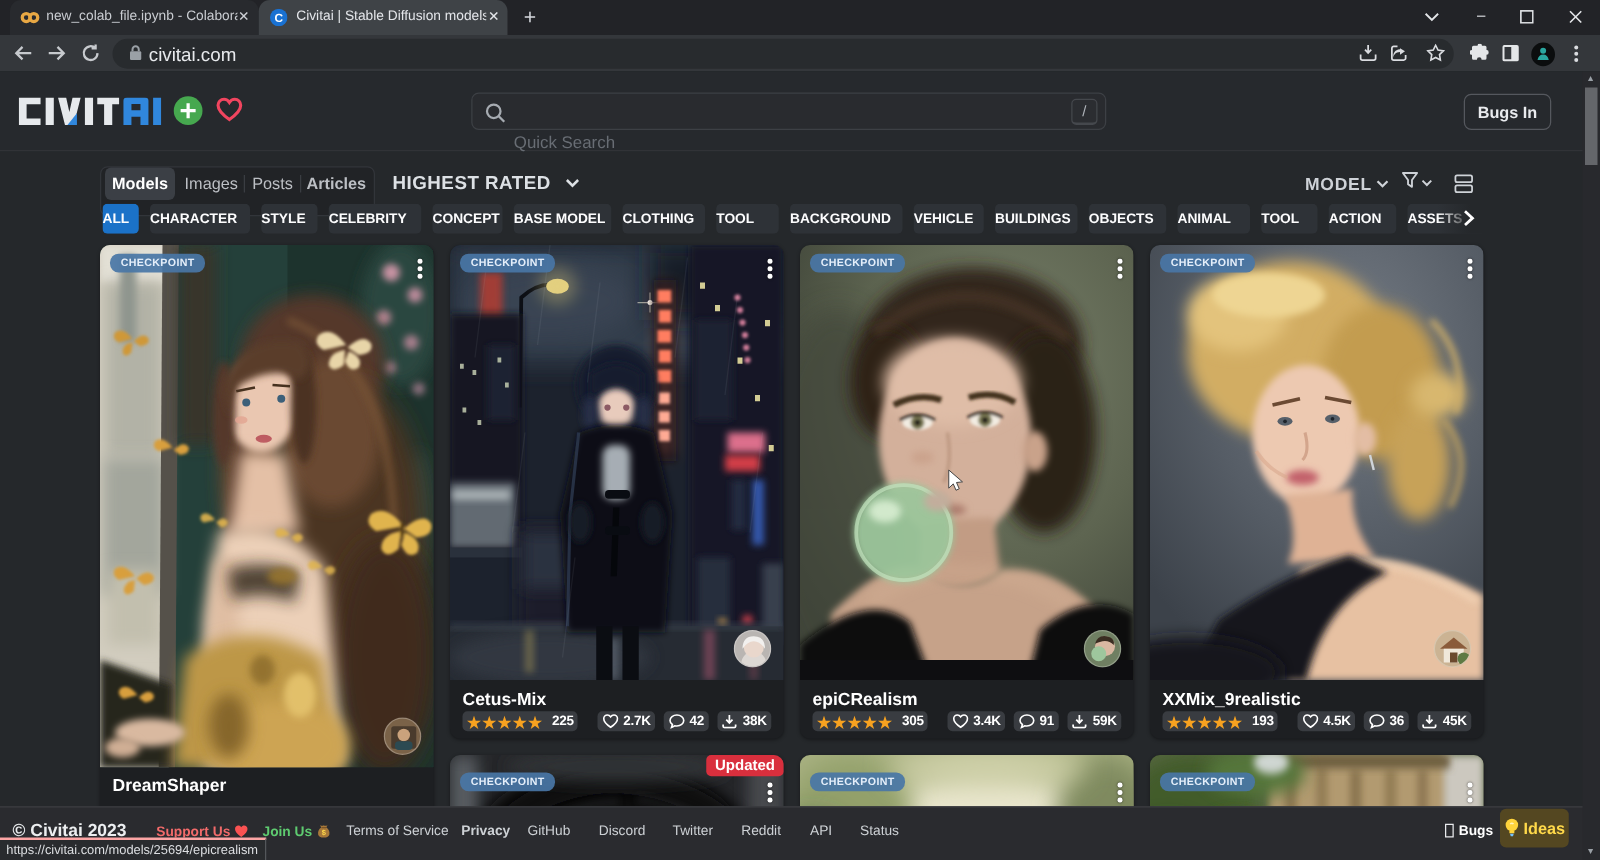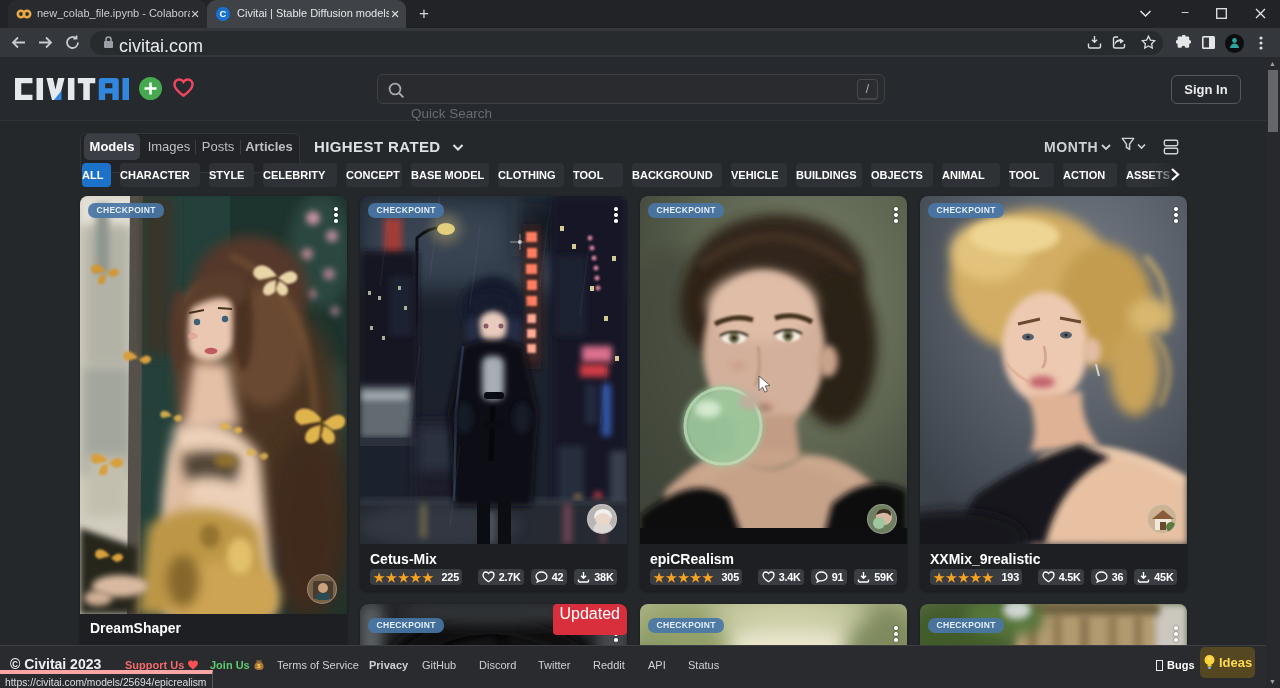--- a/index.html
+++ b/index.html
@@ -47,27 +47,27 @@
   .cimg svg { display:block; }
   .badge { position:absolute; left:8px; background:rgba(73,118,166,0.92); border-radius:7px; color:#e4eefa; font-size:8.5px; font-weight:bold; letter-spacing:0.3px; padding:0 8.5px; height:15px; line-height:15.5px;text-align:center; }
   .dots { position:absolute; right:9px; width:4px; }
   .dots i { display:block; width:3.5px; height:3.5px; border-radius:50%; background:#fff; margin-bottom:2.5px; box-shadow:0 0 2px rgba(0,0,0,.7); }
   .avatar { position:absolute; width:30px; height:30px; border-radius:50%; overflow:hidden; border:1px solid rgba(255,255,255,.25); }
   .ctitle { position:absolute; left:10px; color:#fff; font-size:14px; font-weight:bold; }
   .stats { position:absolute; left:10px; right:10px; height:16px; display:flex; }
   .schip { height:16px; background:rgba(62,66,71,0.85); border-radius:4px; display:flex; align-items:center; padding:0 3.5px; color:#fff; font-size:10.8px; font-weight:bold; letter-spacing:-0.2px; }
   .star { color:#f7a220; font-size:12.5px; letter-spacing:1px; }
   .rgroup { margin-left:auto; display:flex; gap:7px; }
-  .upd { position:absolute; right:0; top:0; background:#d92f3d; color:#fff; font-size:16px; font-weight:normal; border-radius:4px; padding:1px 7px 12px; }
+  .upd { position:absolute; right:0; top:0; background:#d92f3d; color:#fff; font-size:12px; font-weight:bold; border-radius:4px; padding:1px 7px 2px; }
 
   
   #footer { position:absolute; left:0; top:588px; width:1280px; height:43px; background:#2a2b2f; border-top:1px solid #3c3e42; }
   .flink { position:absolute; top:13px; font-size:11px; color:#cdd1d5; }
   #ideas { position:absolute; left:1200px; top:1px; width:55px; height:31px; background:#544721; border-radius:5px; color:#ffd94a; font-size:13px; font-weight:bold; text-align:center; line-height:31px; }
-  #urltip { position:absolute; left:0; top:613px; width:213px; height:18px; background:#292b2e; border-top:4px solid #fca5a5; border-right:1px solid #54575b; color:#dcdee1; font-size:10.3px; line-height:17px; padding-left:5px; }
+  #urltip { position:absolute; left:0; top:613px; width:213px; height:18px; background:#292b2e; border-top:2px solid #fca5a5; border-right:1px solid #54575b; color:#dcdee1; font-size:10.3px; line-height:17px; padding-left:5px; }
 
   
   #sbar { position:absolute; right:0; top:0; width:14px; height:631px; background:#28292d; }
   #sthumb { position:absolute; left:2px; top:13px; width:10px; height:62px; background:#64666a; border-radius:0; }
 </style>
 </head>
 <body>
 <div id="root">
 
   <div id="tabstrip">
@@ -110,21 +110,21 @@
     <svg class="navic" style="left:37px;top:6px" width="17" height="17" viewBox="0 0 17 17">
         <path d="M2 8.5h12M9 3.5l5 5-5 5" stroke="#c7cace" stroke-width="1.8" fill="none"></path>
       </svg>
     <svg class="navic" style="left:64px;top:6px" width="17" height="17" viewBox="0 0 17 17">
         <path d="M14 8.5a5.5 5.5 0 1 1-1.6-3.9M12.5 1.5v3.2h-3.2" stroke="#c7cace" stroke-width="1.8" fill="none"></path>
       </svg>
     <svg class="abs" style="left:103px;top:8px" width="11" height="13" viewBox="0 0 11 13">
         <rect x="1" y="5" width="9" height="7" rx="1" fill="#9aa0a6"></rect>
         <path d="M3 5V3.5a2.5 2.5 0 0 1 5 0V5" stroke="#9aa0a6" stroke-width="1.6" fill="none"></path>
       </svg>
-    <div class="abs" style="left:119px;top:7.5px;color:#e8eaed;font-size:18px;">civitai.com</div>
+    <div class="abs" style="left:119px;top:7.5px;color:#e8eaed;font-size:15px;">civitai.com</div>
 
     <svg class="abs" style="left:1087px;top:7px" width="15" height="15" viewBox="0 0 15 15">
         <g stroke="#dadce0" stroke-width="1.4" fill="none">
           <path d="M7.5 1v6M5 4.7l2.5 2.6L10 4.7"></path>
           <path d="M1.5 8.5v3a1.5 1.5 0 0 0 1.5 1.5h9a1.5 1.5 0 0 0 1.5-1.5v-3"></path>
         </g>
       </svg>
     <svg class="abs" style="left:1112px;top:7px" width="15" height="15" viewBox="0 0 15 15">
         <g stroke="#dadce0" stroke-width="1.4" fill="none">
           <path d="M8 3.5L12 6l-4 2.8V6.6C4.5 6.6 3 9 2.6 11 2.3 8 3.5 4.5 8 4.3z" fill="#dadce0" stroke="none"></path>
@@ -179,37 +179,37 @@
         </svg>
 
       <div id="searchbox">
         <svg class="abs" style="left:10px;top:7px" width="17" height="17" viewBox="0 0 17 17">
             <circle cx="7" cy="7" r="5.4" stroke="#a6abb1" stroke-width="1.8" fill="none"></circle>
             <path d="M11 11L15.4 15.4" stroke="#a6abb1" stroke-width="1.8"></path>
           </svg>
         <div class="abs" style="left:33px;top:7px;color:#686d74;font-size:13.5px;margin-top:24px;">Quick Search</div>
         <div id="slashkey">/</div>
       </div>
-      <div id="signin">Sign In</div>
+      <div id="signin">Bugs In</div>
     </div>
 
     <div id="seg">
       <div class="segitem active" style="left:3px;width:56px;">Models</div>
       <div class="segitem" style="left:62px;width:52px;">Images</div>
       <div class="segdiv" style="left:114px;"></div>
       <div class="segitem" style="left:115px;width:44px;">Posts</div>
       <div class="segdiv" style="left:159px;"></div>
       <div class="segitem" style="left:160px;width:56px;font-weight:bold;">Articles</div>
     </div>
     <div id="hrated">HIGHEST RATED
       <svg style="vertical-align:-2px;margin-left:6px" width="14" height="14" viewBox="0 0 14 14">
           <path d="M2.5 5l4.5 4.5L11.5 5" stroke="#dde1e5" stroke-width="2" fill="none"></path>
         </svg>
     </div>
-    <div id="monthlbl">MONTH</div>
+    <div id="monthlbl">MODEL</div>
     <svg class="abs" style="left:1100px;top:84px" width="12" height="12" viewBox="0 0 12 12">
         <path d="M2 4l4 4 4-4" stroke="#ced2d7" stroke-width="1.8" fill="none"></path>
       </svg>
     <svg class="abs" style="left:1121px;top:80px" width="14" height="15" viewBox="0 0 16 17">
         <path d="M1.5 1.5h13L9.8 8v6.2l-3.6-2.4V8z" stroke="#ced2d7" stroke-width="1.7" fill="none" stroke-linejoin="round"></path>
       </svg>
     <svg class="abs" style="left:1136px;top:84px" width="11" height="11" viewBox="0 0 11 11">
         <path d="M2 3.5l3.5 3.5L9 3.5" stroke="#ced2d7" stroke-width="1.6" fill="none"></path>
       </svg>
     <svg class="abs" style="left:1163px;top:81px" width="16" height="18" viewBox="0 0 18 19">

